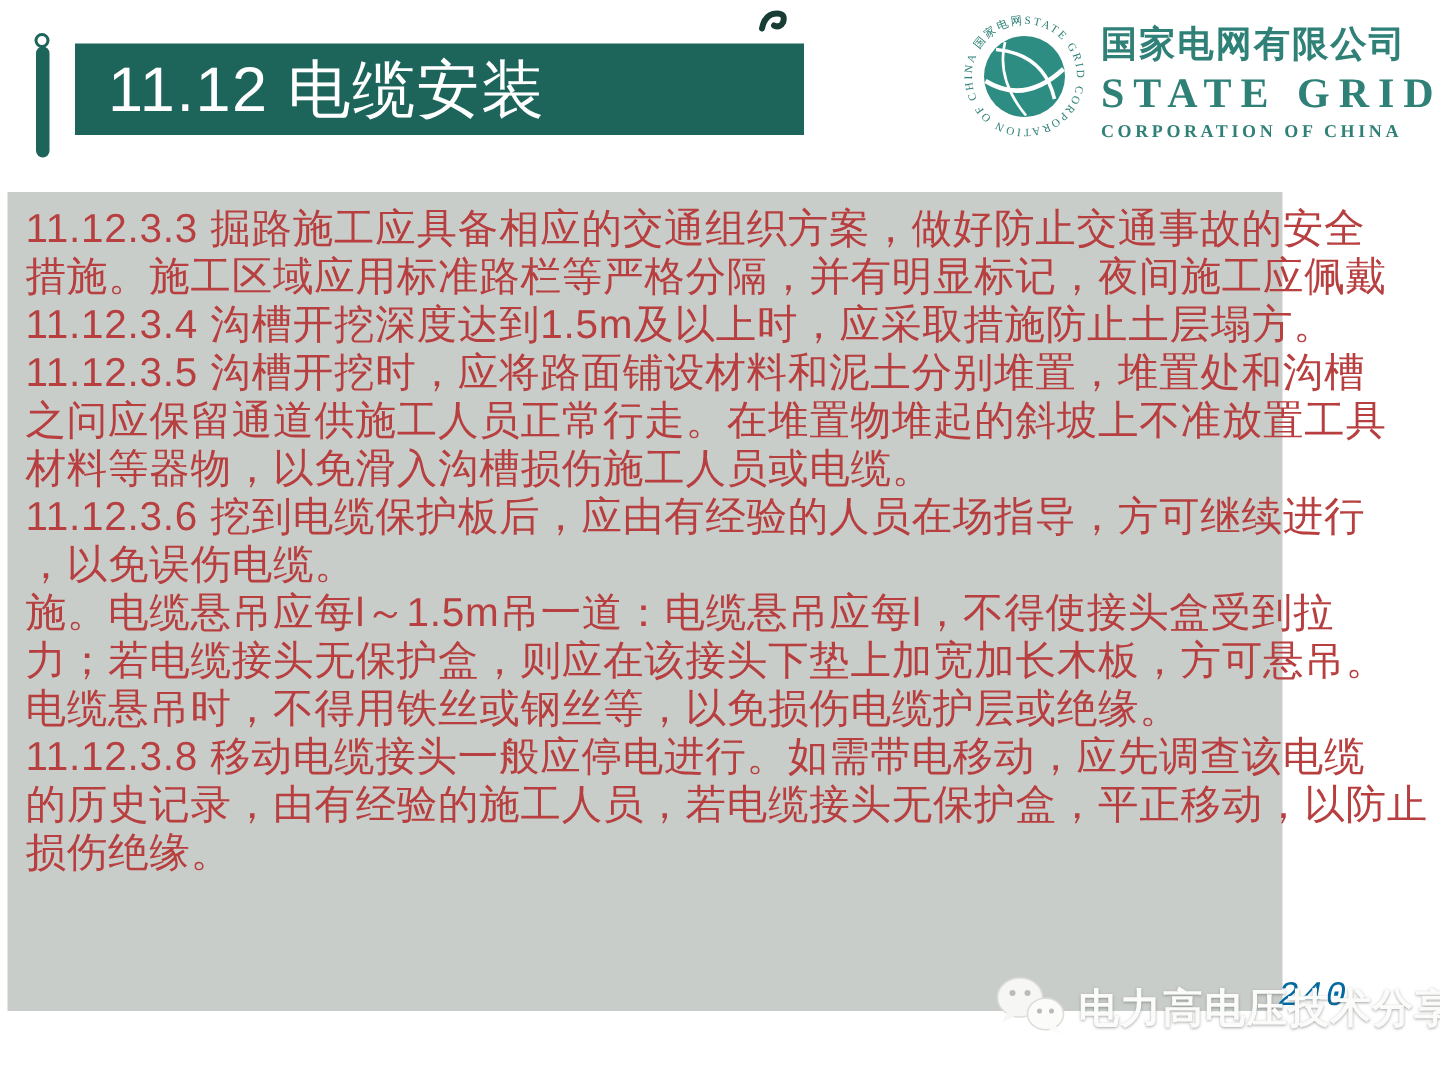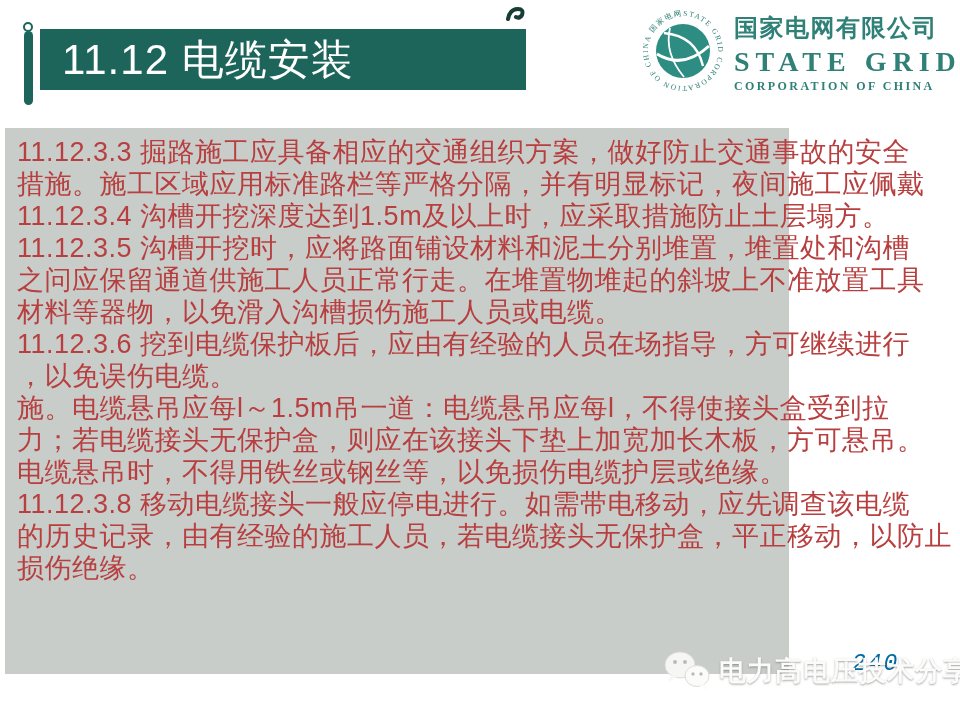--- a/index.html
+++ b/index.html
@@ -1,40 +1,40 @@
 <!DOCTYPE html>
 <html><head>
 <meta charset="utf-8">
 <style>
   html,body{margin:0;padding:0;background:#ffffff;}
   .page{position:relative;width:960px;height:720px;background:#ffffff;overflow:hidden;
         font-family:"Liberation Sans","DejaVu Sans",sans-serif;}
 
   
-  .header-bar{position:absolute;left:40px;top:29px;width:486px;height:61px;
+  .header-bar{position:absolute;left:50px;top:29px;width:486px;height:61px;
               background:#1d655b;display:flex;align-items:center;
               padding-left:22px;box-sizing:border-box;}
   .header-title{color:#ffffff;font-size:42px;letter-spacing:1px;white-space:nowrap;}
   .rod{position:absolute;left:24px;top:31px;width:9px;height:74px;background:#1d655b;
        border-radius:5px;}
   .rod-ring{position:absolute;left:23px;top:22px;width:10px;height:10px;
             border:2px solid #1d655b;border-radius:50%;background:#ffffff;box-sizing:border-box;}
   .bar-curl{position:absolute;left:505px;top:5px;width:22px;height:22px;}
 
   
   .logo{position:absolute;left:640px;top:8px;display:flex;align-items:center;gap:8px;}
   .logo-text{display:flex;flex-direction:column;color:#2f8177;}
   .logo-cn{font-size:24px;font-weight:bold;letter-spacing:1.5px;white-space:nowrap;}
   .logo-en{font-family:"Liberation Serif","DejaVu Serif",serif;font-size:28px;font-weight:bold;
            letter-spacing:6px;margin-top:2px;white-space:nowrap;}
   .logo-sub{font-family:"Liberation Serif","DejaVu Serif",serif;font-size:12px;font-weight:bold;
             letter-spacing:2.4px;margin-top:1px;white-space:nowrap;}
 
   
-  .panel{position:absolute;left:5px;top:128px;width:784px;height:546px;
+  .panel{position:absolute;left:5px;top:128px;width:850px;height:546px;
          background:#c9cdca;padding:8px 6px 0 12px;box-sizing:border-box;}
   .line{color:#b73f3f;font-size:27px;line-height:32px;white-space:nowrap;
         font-weight:500;letter-spacing:0.5px;}
 
   
   .page-num{position:absolute;left:852px;top:651px;color:#0369a1;font-size:23px;
             font-style:italic;z-index:2;letter-spacing:2px;font-family:Liberation Mono, monospace;}
   .watermark{position:absolute;left:662px;top:647px;display:flex;align-items:center;
              gap:7px;z-index:3;}
   .wm-text{color:#fbfbf9;font-size:27px;font-weight:bold;letter-spacing:1px;

